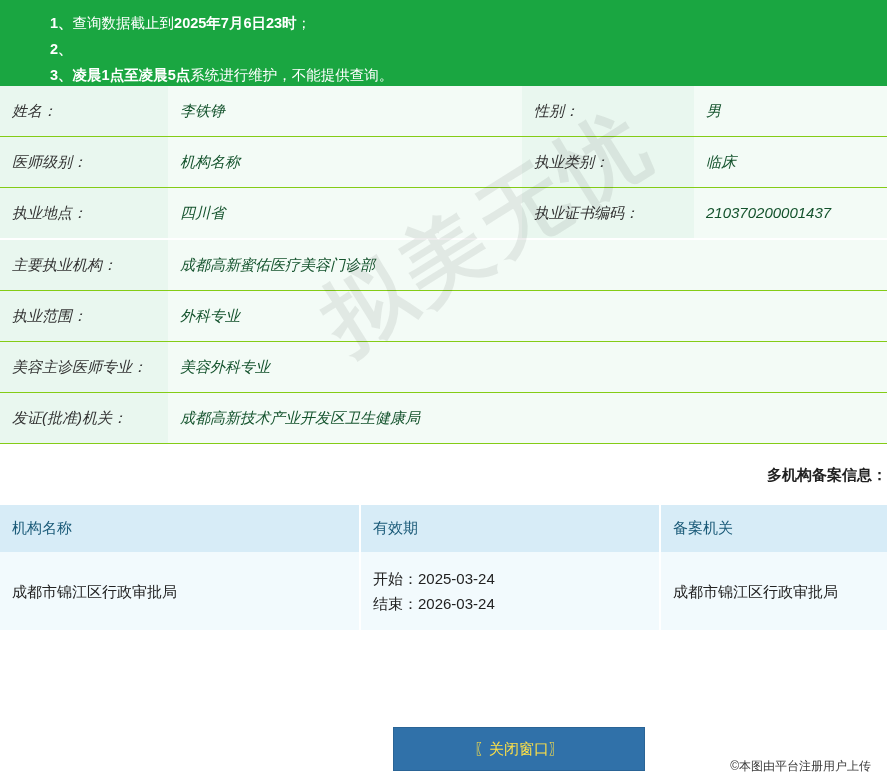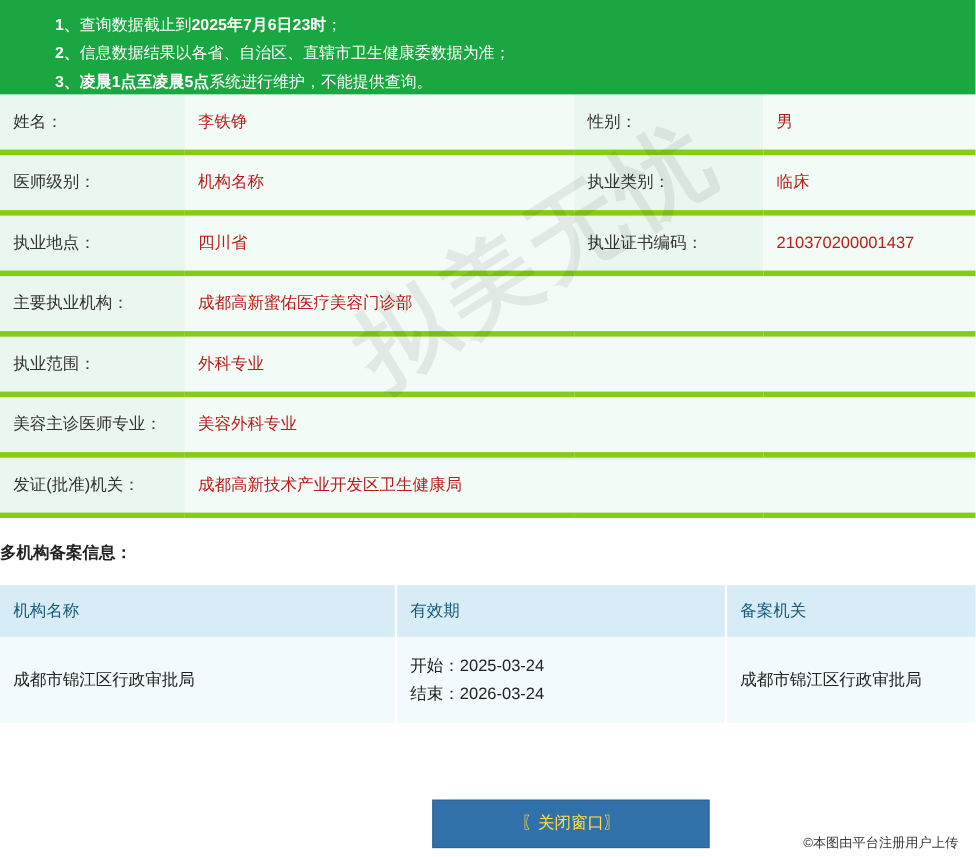--- a/index.html
+++ b/index.html
@@ -43,36 +43,37 @@
     font-weight: normal;
   }
 
   
   .info-table {
     width: 887px;
     border-collapse: collapse;
     table-layout: fixed;
   }
   .info-table tr {
-    border-bottom: 5px solid #84cc16;
+    border-bottom: 1px solid #84cc16;
+    font-style: italic;
   }
   .info-table td {
     vertical-align: top;
     padding: 14px 14px 14px 12px;
     font-size: 15px;
     line-height: 22px;
     box-sizing: border-box;
   }
   td.lbl {
     background: #e9f7ef;
     color: #333333;
   }
   td.val {
     background: #f3fbf6;
-    color: #b91c1c;
+    color: #14532d;
   }
   td.lbl-a { width: 168px; }
   td.val-a { width: 354px; }
   td.lbl-b { width: 172px; }
   td.val-b { width: 193px; }
 
   .row-sep td {
     border-bottom: 2px solid #ffffff;
   }
 
@@ -87,21 +88,21 @@
     transform: rotate(-32deg);
     transform-origin: left top;
     white-space: nowrap;
     pointer-events: none;
     letter-spacing: 6px;
     font-family: "DejaVu Sans", sans-serif;
   }
 
   
   .subtitle {
-    text-align: left;
+    text-align: right;
     font-weight: bold;
     font-size: 15px;
     color: #222222;
     padding: 22px 0 20px 0;
     background: #ffffff;
   }
 
   
   .filing-table {
     width: 887px;
@@ -173,21 +174,20 @@
 
 <div class="notice">
   <div class="notice-line">
     <span class="notice-num">1、</span>
     <span class="notice-normal">查询数据截止到</span>
     <span class="notice-strong">2025年7月6日23时</span>
     <span class="notice-normal">；</span>
   </div>
   <div class="notice-line">
     <span class="notice-num">2、</span>
-    <span class="notice-normal">信息数据结果以各省、自治区、直辖市卫生健康委数据为准；</span>
   </div>
   <div class="notice-line">
     <span class="notice-num">3、</span>
     <span class="notice-strong">凌晨1点至凌晨5点</span>
     <span class="notice-normal">系统进行维护，不能提供查询。</span>
   </div>
 </div>
 
 <div class="watermark">拟美无忧</div>
 

